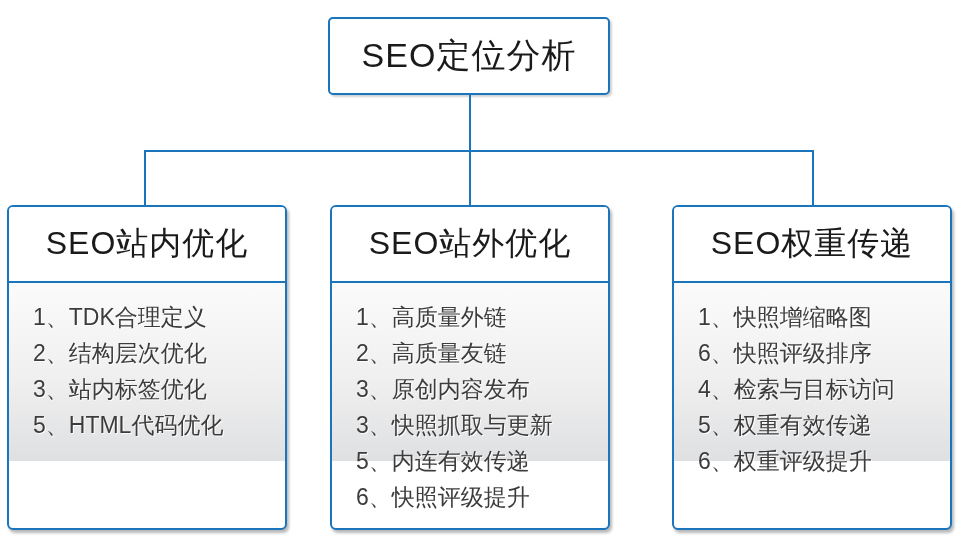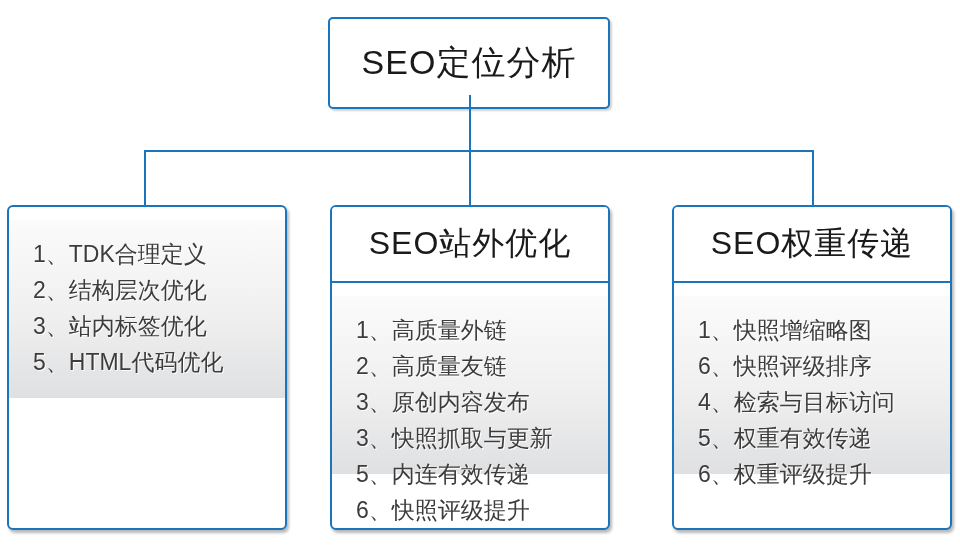--- a/index.html
+++ b/index.html
@@ -21,21 +21,21 @@
     background: #ffffff;
     border: 2px solid #1b75bd;
     border-radius: 5px;
     display: flex;
     align-items: center;
     justify-content: center;
     box-shadow: 2px 2px 2px rgba(0,0,0,0.18);
   }
   #root-node {
     left: 328px; top: 17px;
-    width: 282px; height: 92px;
+    width: 282px; height: 78px;
     font-size: 34px;
     color: #1a1a1a;
     letter-spacing: 1px;
   }
   .line {
     position: absolute;
     background: #1b75bd;
   }
   .v-line { width: 2px; }
   .h-line { height: 2px; }
@@ -68,21 +68,20 @@
     justify-content: center;
     font-size: 32px;
     color: #1a1a1a;
     letter-spacing: 1px;
   }
   .column-list {
     height: 178px;
     background: linear-gradient(to bottom, #fbfbfb 0%, #efefef 55%, #dfe0e2 100%);
     padding: 16px 8px 8px 24px;
     box-sizing: border-box;
-    margin-top: 13px;
   }
   .list-item {
     font-size: 23px;
     line-height: 36px;
     color: #3c3c3c;
     text-shadow: 1px 1px 0 rgba(255,255,255,0.95);
     white-space: nowrap;
   }
 </style>
 </head>
@@ -94,20 +93,23 @@
     <span>SEO定位分析</span>
   </div>
 
   <div id="stem-root" class="line v-line"></div>
   <div id="h-branch" class="line h-line"></div>
   <div id="drop-left" class="line v-line"></div>
   <div id="drop-center" class="line v-line"></div>
   <div id="drop-right" class="line v-line"></div>
 
   <div id="column-0" class="column">
+    <div class="column-header">
+      <span>SEO站内优化</span>
+    </div>
     <div class="column-list">
       <div class="list-item">1、TDK合理定义</div>
       <div class="list-item">2、结构层次优化</div>
       <div class="list-item">3、站内标签优化</div>
       <div class="list-item">5、HTML代码优化</div>
     </div>
   </div>
 
   <div id="column-1" class="column">
     <div class="column-header">

